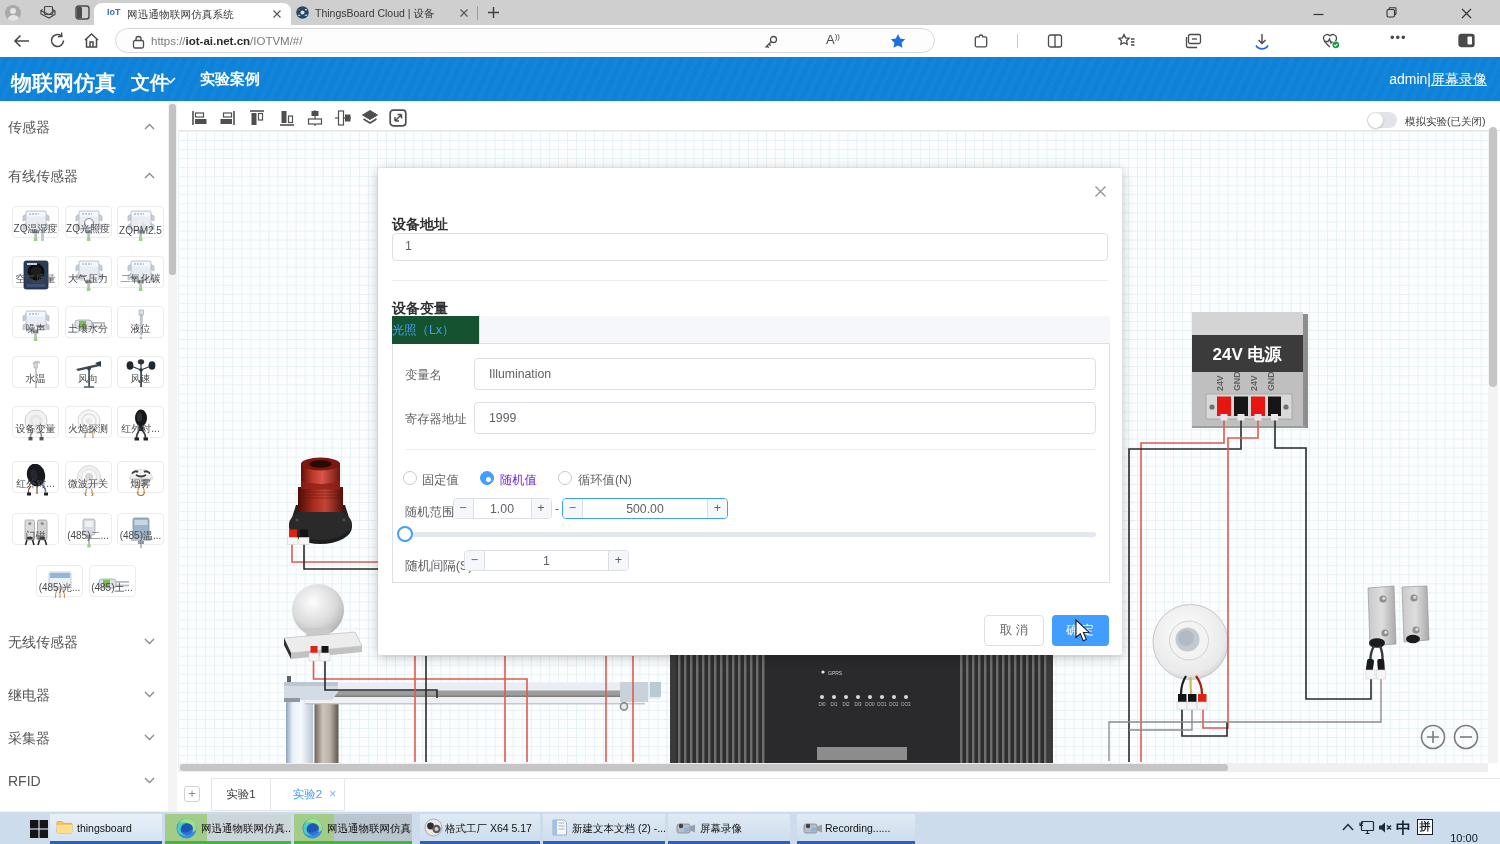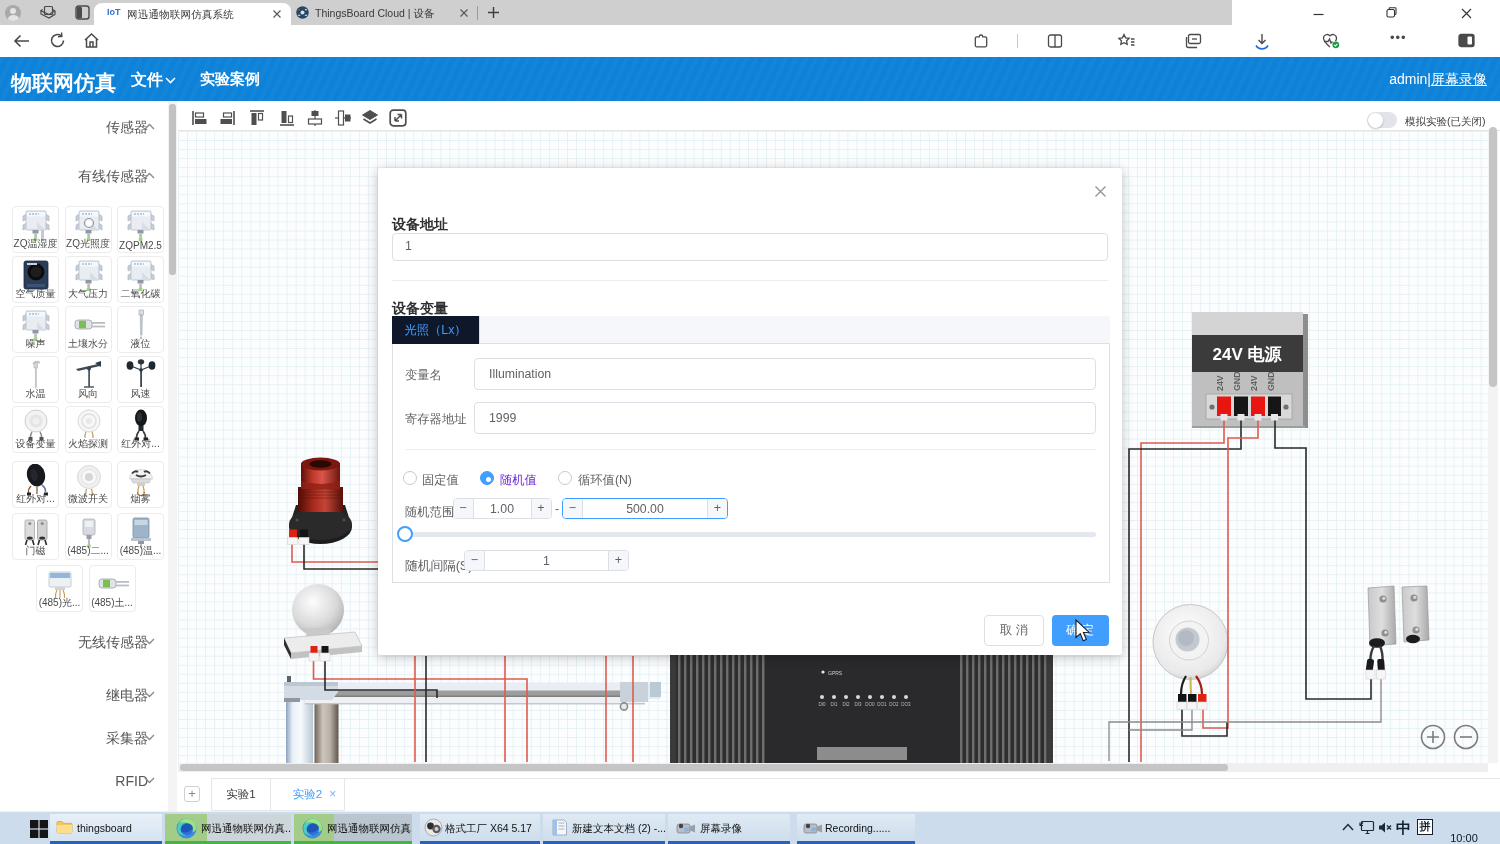--- a/index.html
+++ b/index.html
@@ -1,28 +1,28 @@
 <!DOCTYPE html>
 <html><head><meta charset="utf-8">
 <style>
 *{margin:0;padding:0;box-sizing:border-box}
 html,body{width:1500px;height:844px;overflow:hidden;font-family:"Liberation Sans",sans-serif}
 .ab{position:absolute}
 #stage{position:relative;width:1500px;height:844px;background:#fff}
 
-#tabstrip{position:absolute;left:0;top:0;width:1232px;height:25px;background:#cfcfcf}
+#tabstrip{position:absolute;left:0;top:0;width:1500px;height:25px;background:#cfcfcf}
 .tab1{position:absolute;left:94px;top:3px;width:197px;height:22px;background:#fff;border-radius:8px 8px 0 0;font-size:10.5px;color:#3a3a3a}
 #navrow{position:absolute;left:0;top:25px;width:1500px;height:32px;background:#fff}
 #pill{position:absolute;left:115px;top:3px;width:820px;height:25px;border:1px solid #d7d7d7;border-radius:13px;background:#fdfdfd}
 
 #apphdr{position:absolute;left:0;top:57px;width:1500px;height:44px;background:#0d82d8;background-image:repeating-linear-gradient(115deg,rgba(255,255,255,.028) 0 4px,rgba(255,255,255,0) 4px 9px)}
 
 #sidebar{position:absolute;left:0;top:101px;width:177px;height:710px;background:#fff;border-right:1px solid #dcdcdc}
-.sech{position:absolute;width:140px;text-align:right;font-size:14px;color:#555}
-.card{position:absolute;width:47px;height:47px;border:1px solid #ececec;border-radius:4px;background:#fff}
+.sech{position:absolute;width:140px;text-align:left;font-size:14px;color:#555}
+.card{position:absolute;width:47px;height:32px;border:1px solid #ececec;border-radius:4px;background:#fff}
 .card .lbl{position:absolute;left:-4px;right:-4px;bottom:1px;text-align:center;font-size:10px;color:#4a4a4a;white-space:nowrap;overflow:hidden}
 .card svg{position:absolute;left:5px;top:2px}
 
 #toolbar{position:absolute;left:178px;top:101px;width:1322px;height:30px;background:#fff;border-bottom:1px solid #e4e4e4}
 
 #canvas{position:absolute;left:178px;top:131px;width:1310px;height:632px;background-color:#fbfdfe;background-image:linear-gradient(#e6f1f3 1px,transparent 1px),linear-gradient(90deg,#e6f1f3 1px,transparent 1px);background-size:9.05px 9.05px}
 
 #vsc{position:absolute;left:1488px;top:131px;width:10px;height:632px;background:#f3f3f3}
 #vsct{position:absolute;left:1489px;top:127px;width:8px;height:260px;background:#c5c5c5;border-radius:4px}
 #hsc{position:absolute;left:178px;top:763px;width:1310px;height:9px;background:#efefef}
@@ -233,20 +233,35 @@
  <svg class="ab" style="left:13px;top:8px" width="17" height="16" viewBox="0 0 17 16" fill="none" stroke="#4a4a4a" stroke-width="1.6">
         <path d="M16 8 H2 M7.5 2.5 L2 8 L7.5 13.5"></path>
       </svg>
  <svg class="ab" style="left:49px;top:7px" width="17" height="17" viewBox="0 0 17 17" fill="none" stroke="#4a4a4a" stroke-width="1.6">
         <path d="M14.5 8.5 A6 6 0 1 1 12.2 3.8"></path>
         <path d="M12.5 0.5 L12.9 4.4 L9 4.8" stroke-width="1.4"></path>
       </svg>
  <svg class="ab" style="left:83px;top:7px" width="17" height="17" viewBox="0 0 17 17" fill="none" stroke="#4a4a4a" stroke-width="1.5">
         <path d="M2 8 L8.5 2 L15 8 M3.5 7 V15 H13.5 V7 M7 15 V10 H10 V15"></path>
       </svg>
+ <div id="pill">
+  <svg class="ab" style="left:16px;top:5.5px" width="13" height="14" viewBox="0 0 13 14" fill="none" stroke="#4e4e4e" stroke-width="1.3">
+          <rect x="1.5" y="5.5" width="10" height="7.5" rx="1.5"></rect>
+          <path d="M4 5.5 V4 a2.5 2.5 0 0 1 5 0 V5.5"></path>
+        </svg>
+  <span class="ab" style="left:35px;top:6px;font-size:11.5px;color:#7a7a7a">https://<b style="color:#2a2a2a;font-weight:600">iot-ai.net.cn</b>/IOTVM/#/</span>
+  <svg class="ab" style="left:648px;top:6px" width="14" height="14" viewBox="0 0 14 14" fill="none" stroke="#4a4a4a" stroke-width="1.3">
+          <circle cx="9.5" cy="4.5" r="3"></circle>
+          <path d="M7.2 6.8 L1.5 12.5 M3 11 L4.7 12.7 M5 9 L6.7 10.7"></path>
+        </svg>
+  <span class="ab" style="left:710px;top:3px;font-size:13px;color:#4a4a4a">A<sup style="font-size:8px">))</sup></span>
+  <svg class="ab" style="left:774px;top:4px" width="16" height="16" viewBox="0 0 16 16">
+          <path d="M8 1 L10.2 5.6 L15.2 6.3 L11.6 9.8 L12.5 14.8 L8 12.4 L3.5 14.8 L4.4 9.8 L0.8 6.3 L5.8 5.6 Z" fill="#1f6fe0"></path>
+        </svg>
+ </div>
  <g></g>
  <svg class="ab" style="left:973px;top:8px" width="16" height="16" viewBox="0 0 16 16" fill="none" stroke="#4a4a4a" stroke-width="1.3">
         <path d="M8 2 a1.8 1.8 0 0 1 1.8 1.8 l2.4 0 a1.5 1.5 0 0 1 1.5 1.5 v7 a1.5 1.5 0 0 1 -1.5 1.5 h-8.4 a1.5 1.5 0 0 1 -1.5 -1.5 v-7 a1.5 1.5 0 0 1 1.5 -1.5 l2.4 0 A1.8 1.8 0 0 1 8 2 Z"></path>
       </svg>
  <div class="ab" style="left:1017px;top:9px;width:1px;height:14px;background:#c9c9c9"></div>
  <svg class="ab" style="left:1047px;top:8px" width="16" height="16" viewBox="0 0 16 16" fill="none" stroke="#4a4a4a" stroke-width="1.3">
         <rect x="1.5" y="2" width="13" height="12" rx="2"></rect>
         <path d="M8 2 V14"></path>
       </svg>
  <svg class="ab" style="left:1118px;top:8px" width="17" height="16" viewBox="0 0 17 16" fill="none" stroke="#4a4a4a" stroke-width="1.3">
@@ -269,21 +284,21 @@
         <path d="M12.2 11.8 l1.2 1.2 2 -2.2" stroke="#fff" stroke-width="1.1"></path>
       </svg>
  <div class="ab" style="left:1390px;top:12px;width:18px;height:6px;color:#4a4a4a;font-size:13px;letter-spacing:1px;line-height:2px">•••</div>
  <svg class="ab" style="left:1458px;top:8px" width="17" height="15" viewBox="0 0 17 15" fill="none" stroke="#4a4a4a" stroke-width="1.3">
         <rect x="1" y="1.5" width="15" height="12" rx="2" fill="#4a4a4a"></rect>
         <rect x="9.5" y="3.5" width="4.5" height="8" rx="1" fill="#fff" stroke="none"></rect>
       </svg>
 </div>
 <div id="apphdr">
  <span class="ab" style="left:11px;top:12px;font-size:21px;font-weight:bold;color:#fff;letter-spacing:0px">物联网仿真</span>
- <span class="ab" style="left:131px;top:13px;font-size:16px;font-weight:bold;color:#fff">文件</span>
+ <span class="ab" style="left:131px;top:13px;font-size:19px;font-weight:bold;color:#fff">文件</span>
  <svg class="ab" style="left:165px;top:20px" width="11" height="7" viewBox="0 0 11 7" fill="none" stroke="#fff" stroke-width="1.6">
         <path d="M1 1 L5.5 5.5 L10 1"></path>
       </svg>
  <span class="ab" style="left:200px;top:13px;font-size:15px;font-weight:bold;color:#fff">实验案例</span>
  <span class="ab" style="right:13px;top:14px;font-size:14px;color:#fff">admin|<span style="text-decoration:underline">屏幕录像</span></span>
 </div>
 <div id="sidebar">
  <div class="sech" style="left:8px;top:18px">传感器</div>
  <svg class="ab" style="left:144px;top:22px" width="11" height="7" viewBox="0 0 11 7" fill="none" stroke="#8a8a8a" stroke-width="1.4">
         <path d="M1 6 L5.5 1.5 L10 6"></path>
@@ -721,21 +736,21 @@
  <svg class="ab" style="left:716px;top:17px" width="13" height="13" viewBox="0 0 13 13" stroke="#909399" stroke-width="1.3">
         <path d="M1.5 1.5 L11.5 11.5 M11.5 1.5 L1.5 11.5"></path>
       </svg>
  <div class="ab" style="left:14px;top:48px;font-size:14px;font-weight:bold;color:#303133">设备地址</div>
  <div class="ab" style="left:14px;top:65px;width:716px;height:28px;border:1px solid #dcdfe6;border-radius:4px"></div>
  <div class="ab" style="left:27px;top:71px;font-size:12.3px">1</div>
  <div class="ab" style="left:14px;top:112px;width:716px;height:1px;background:#e9ecf1"></div>
  <div class="ab" style="left:14px;top:132px;font-size:14px;font-weight:bold;color:#303133">设备变量</div>
  <div class="ab" style="left:14px;top:148px;width:718px;height:267px;border:1px solid #dcdfe6;background:#fff"></div>
  <div class="ab" style="left:14px;top:148px;width:718px;height:28px;background:#f5f7fa;border-bottom:1px solid #dcdfe6"></div>
- <div class="ab" style="left:14px;top:148px;width:88px;height:28px;background:#0f172a;border-right:1px solid #dcdfe6;color:#409eff;font-size:12.3px;text-align:center;line-height:28px">光照（Lx）</div>
+ <div class="ab" style="left:14px;top:148px;width:88px;height:28px;background:#14532d;border-right:1px solid #dcdfe6;color:#409eff;font-size:12.3px;line-height:28px">光照（Lx）</div>
  <div class="ab" style="left:27px;top:199px;font-size:12.3px">变量名</div>
  <div class="ab" style="left:96px;top:190px;width:622px;height:32px;border:1px solid #dcdfe6;border-radius:4px"></div>
  <div class="ab" style="left:111px;top:199px;font-size:12.3px">Illumination</div>
  <div class="ab" style="left:27px;top:243px;font-size:12.3px">寄存器地址</div>
  <div class="ab" style="left:96px;top:234px;width:622px;height:32px;border:1px solid #dcdfe6;border-radius:4px"></div>
  <div class="ab" style="left:111px;top:243px;font-size:12.3px">1999</div>
  <div class="ab" style="left:28px;top:281px;width:690px;height:1px;background:#e9ecf1"></div>
  <div class="ab" style="left:25px;top:303px;width:14px;height:14px;border:1px solid #c6cad1;border-radius:50%;background:#fff"></div>
  <div class="ab" style="left:44px;top:304px;font-size:12.3px">固定值</div>
  <div class="ab" style="left:102px;top:303px;width:14px;height:14px;border:1px solid #409eff;border-radius:50%;background:#409eff"></div>

